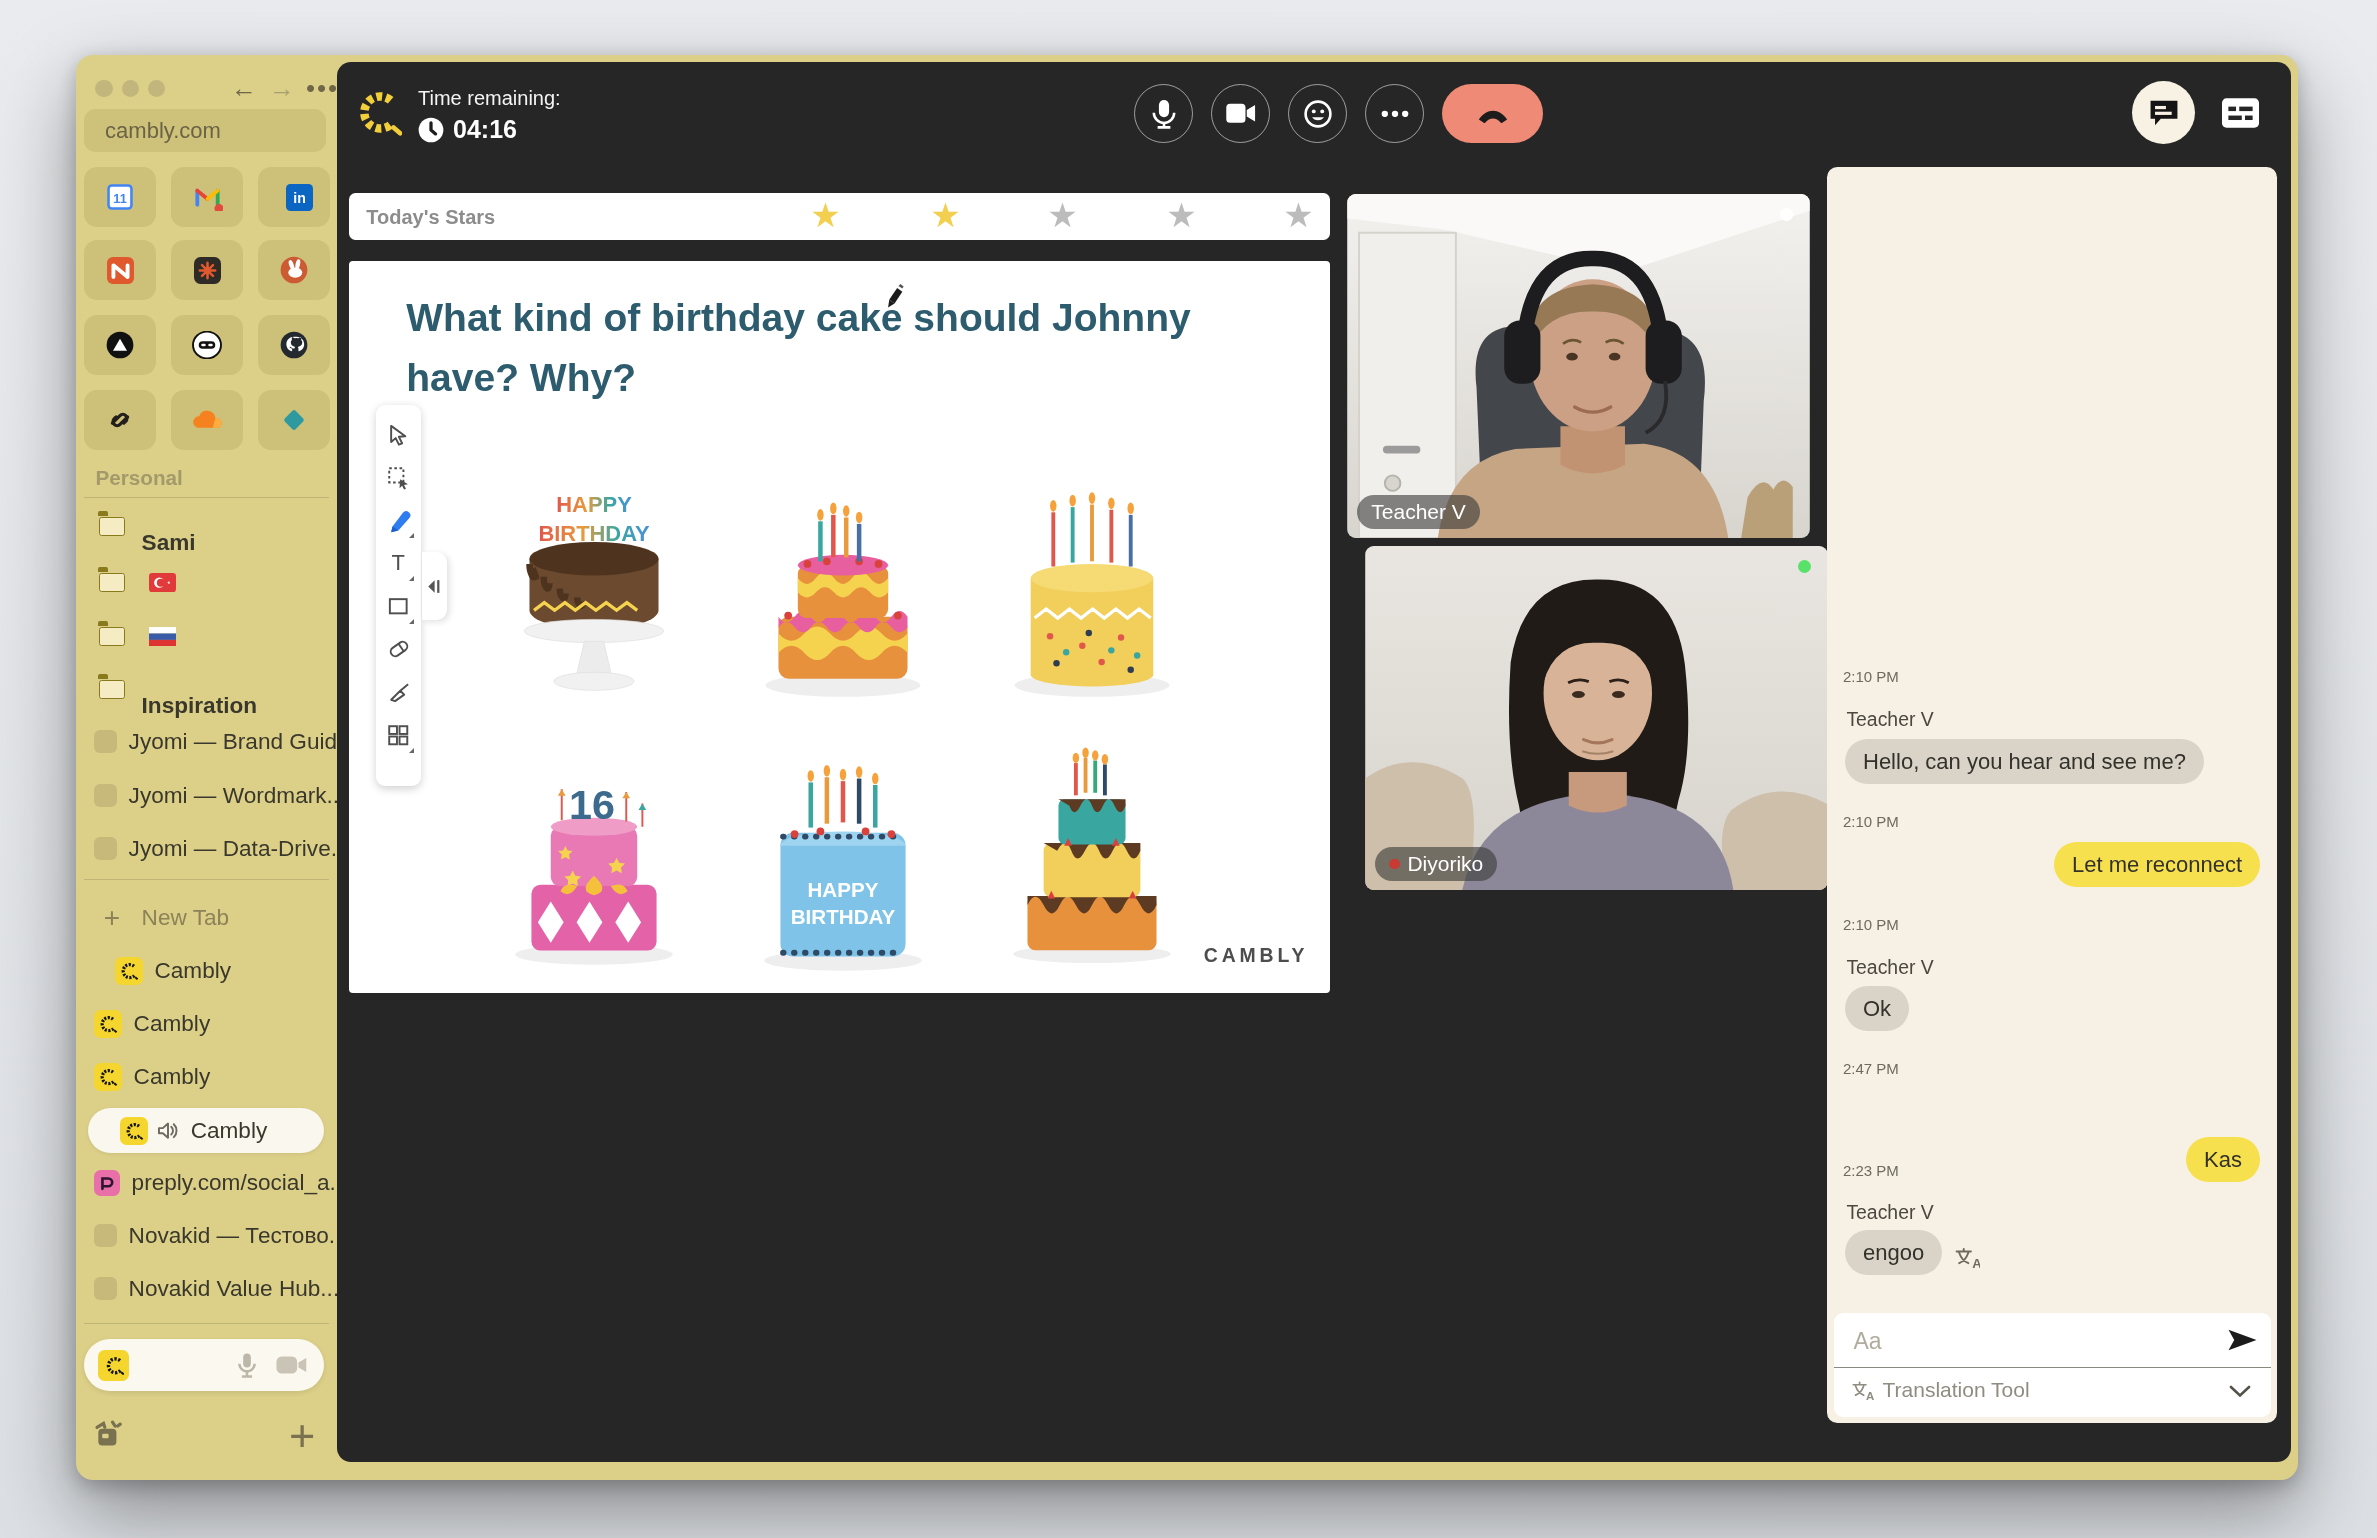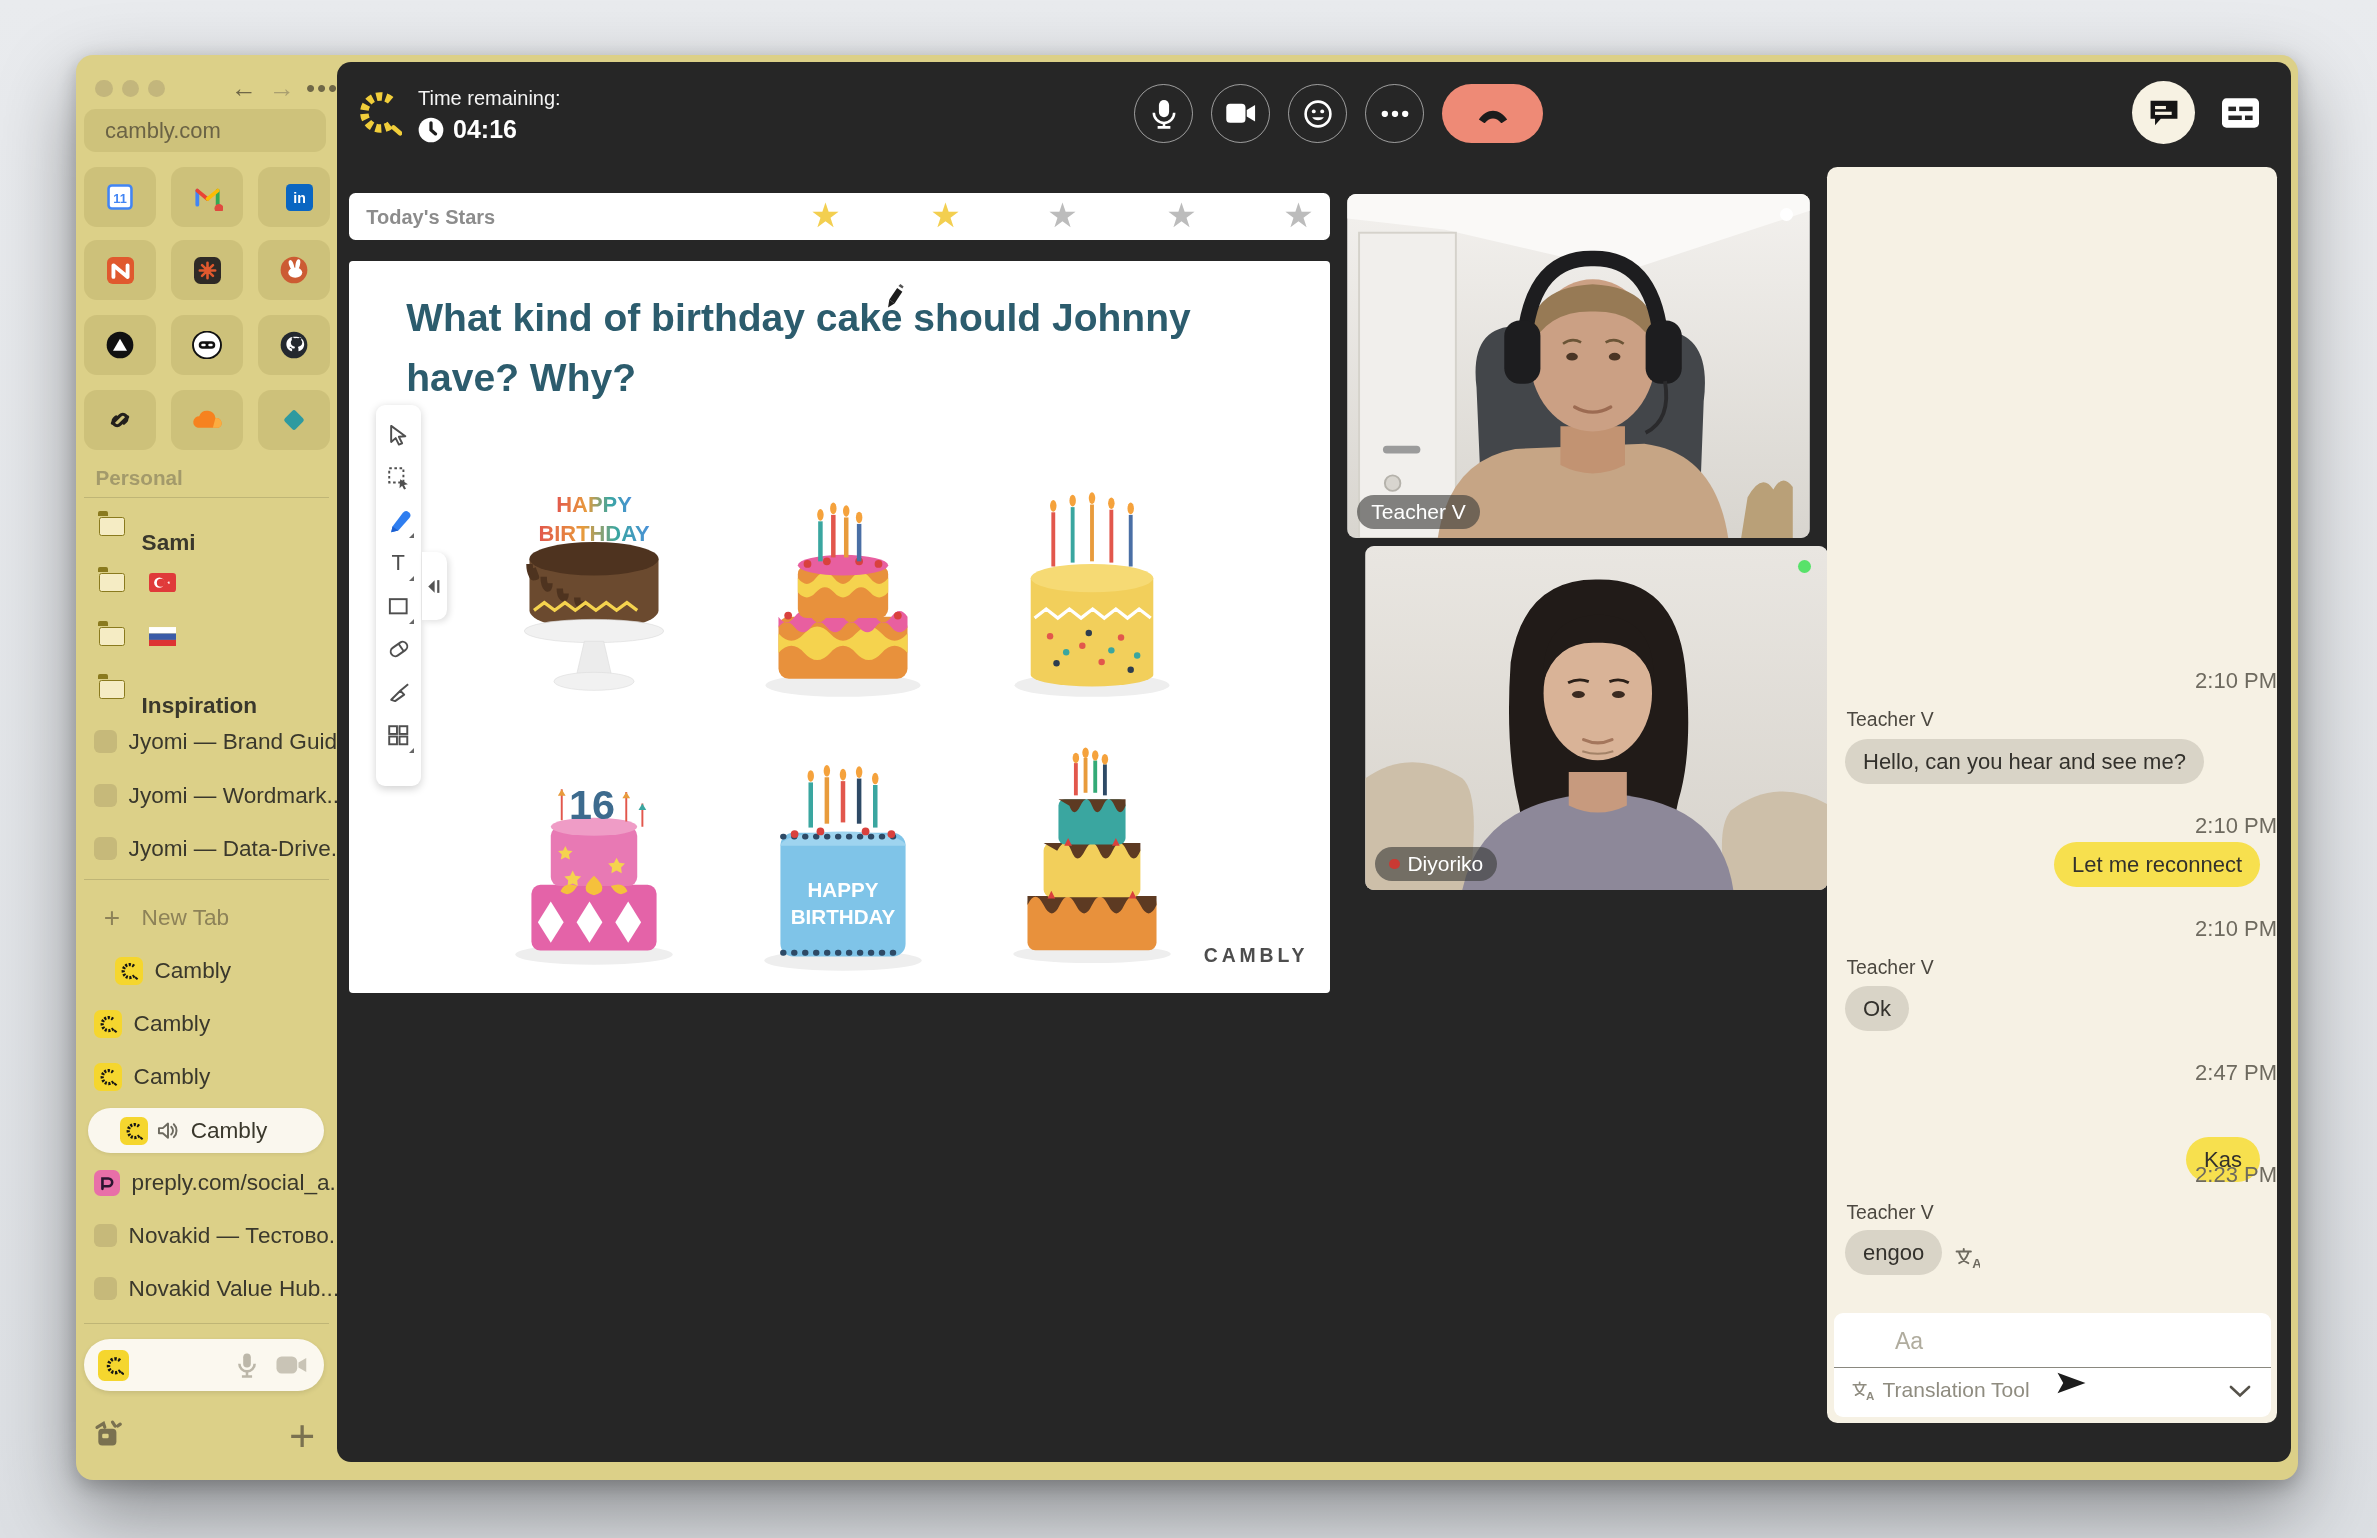--- a/index.html
+++ b/index.html
@@ -35,21 +35,21 @@
            box-shadow:0 2.6px 9px rgba(0,0,0,.18);display:flex;flex-direction:column;align-items:center;padding-top:7.8px;}
   .tool{width:34px;height:43px;display:flex;align-items:center;justify-content:center;position:relative;}
   .tool.sub:after{content:"";position:absolute;right:1.3px;bottom:3.9px;border-left:5.8px solid transparent;border-bottom:5.8px solid #666;}
   
   .video{position:absolute;left:1010px;width:463px;height:344px;border-radius:9px;overflow:hidden;background:#888;}
   .vlabel{position:absolute;left:10.3px;bottom:9px;background:rgba(60,60,58,.62);border-radius:17px;color:#fff;
           font-size:21px;padding:5.2px 14px;display:flex;align-items:center;gap:7.8px;}
   .vdot{position:absolute;right:17px;top:14px;width:13px;height:13px;border-radius:50%;}
   
   .chat{position:absolute;left:1490px;top:105px;width:450px;height:1256px;background:#f6f1e4;border-radius:10.3px;}
-  .ctime{position:absolute;left:0;width:100%;text-align:right;font-size:22px;color:#6e6a5f;}
+  .ctime{position:absolute;left:16px;width:100%;text-align:left;font-size:15px;color:#6e6a5f;}
   .csender{position:absolute;left:19.4px;font-size:19.4px;color:#4c4840;}
   .bubble{position:absolute;font-size:22px;color:#33312c;padding:9.7px 18px;border-radius:26px;white-space:nowrap;}
   .bub-grey{background:#d9d4c7;left:18px;}
   .bub-yellow{background:#f7e04e;right:17px;}
   .inputcard{position:absolute;left:6.5px;top:1146px;width:437px;height:104px;background:#fff;border-radius:9px;}
   .chat-input{border:none;outline:none;font-size:23px;color:#55524a;width:336px;margin:14px 0 0 18px;background:transparent;}
   .chat-input::placeholder{color:#b0ac9e;}
   .trans-label{font-size:21px;color:#8f8c80;margin-left:9px;}
   svg{display:block;}
 </style>
@@ -720,21 +720,21 @@
       <div class="csender" style="top:1034px;">Teacher V</div>
       <div class="bubble bub-grey" style="top:1063px;">engoo</div>
       <svg class="abs" style="left:127px;top:1078px;" width="26" height="26" viewBox="0 0 40 40">
         <g stroke="#6e6a5f" stroke-width="3" fill="none" stroke-linecap="round">
           <path d="M4 10h22M15 6v4M8 12q4 12 14 16M22 12q-4 12-14 16"></path>
         </g>
         <text x="28" y="36" font-size="20" fill="#6e6a5f" font-weight="bold">A</text>
       </svg>
 
       <div class="inputcard">
-        <div style="display:flex;align-items:center;flex-direction:column;">
+        <div style="display:flex;">
           <input class="chat-input" placeholder="Aa" style="">
           <svg width="31" height="28" viewBox="0 0 48 44" style="margin:13px 0 0 39px;">
             <path d="M2 6l44 16L2 38l9-16z" fill="#1c1c1c"></path>
           </svg>
         </div>
         <div style="position:absolute;left:0;top:54px;width:100%;height:1.3px;background:#8a887f;"></div>
         <div style="position:absolute;left:17px;top:65px;display:flex;align-items:center;">
           <svg width="23" height="23" viewBox="0 0 40 40">
             <g stroke="#8f8c80" stroke-width="3" fill="none" stroke-linecap="round">
               <path d="M4 10h22M15 6v4M8 12q4 12 14 16M22 12q-4 12-14 16"></path>

